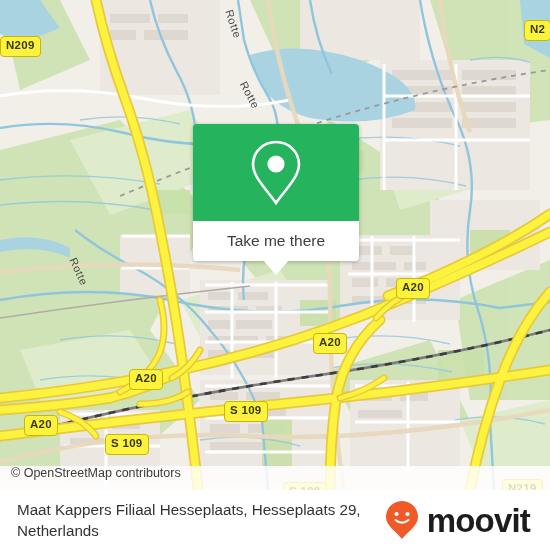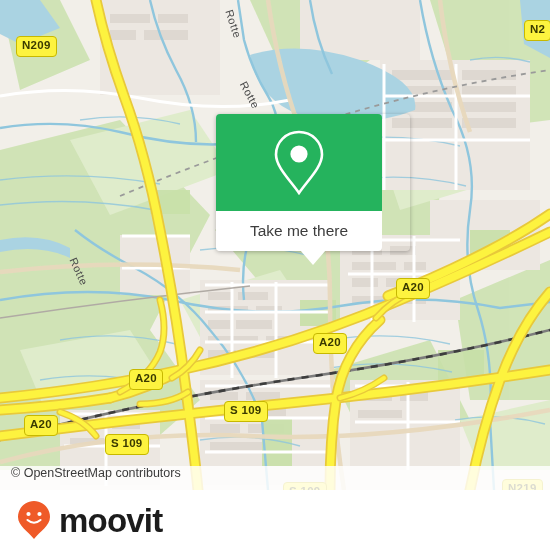--- a/index.html
+++ b/index.html
@@ -60,28 +60,27 @@
     font-size: 11px;
     letter-spacing: 0.6px;
     white-space: nowrap;
     transform-origin: 0 50%;
   }
 
   
   .popup {
     position: absolute;
     left: 193px;
-    top: 114px;
-    width: 194px;
+    top: 124px;
+    width: 166px;
     height: 137px;
     border-radius: 4px;
     box-shadow: 0 1px 4px rgba(0,0,0,0.28);
     overflow: visible;
     z-index: 30;
-    margin-left: 23px;
   }
   .popup-top {
     position: absolute;
     left: 0;
     top: 0;
     width: 166px;
     height: 97px;
     background: #25b35d;
     border-radius: 4px 4px 0 0;
     display: flex;
@@ -388,21 +387,21 @@
           <path d="M120,392 Q150,376 160,352 Q168,330 160,300"></path>
           <path d="M172,378 Q190,368 200,350"></path>
           <path d="M140,404 Q170,404 188,392"></path>
           <path d="M376,318 Q392,300 412,292"></path>
           <path d="M340,398 Q364,392 384,378"></path>
           <path d="M60,412 Q84,420 96,436"></path>
         </g>
       </g>
     </svg>
 
-    <div class="shield" style="left:16px;  top:36px;">N209</div>
+    <div class="shield" style="left:0;  top:36px;">N209</div>
     <div class="shield" style="left:524px;top:20px;">N2</div>
     <div class="shield" style="left:396px;top:278px;">A20</div>
     <div class="shield" style="left:313px;top:333px;">A20</div>
     <div class="shield" style="left:129px;top:369px;">A20</div>
     <div class="shield" style="left:24px; top:415px;">A20</div>
     <div class="shield" style="left:224px;top:401px;">S 109</div>
     <div class="shield" style="left:105px;top:434px;">S 109</div>
     <div class="shield" style="left:283px;top:482px;">S 109</div>
     <div class="shield" style="left:502px;top:479px;">N219</div>
 
@@ -422,20 +421,21 @@
       </div>
       <div class="popup-tail"></div>
     </div>
 
     <div class="attribution">
       <span>© OpenStreetMap contributors</span>
     </div>
   </div>
 
   <div class="footer">
+    <div class="footer-title">Maat Kappers Filiaal Hesseplaats, Hesseplaats 29, Netherlands</div>
     <div class="brand">
       <svg width="34" height="40" viewBox="0 0 34 40">
         <path d="M17 1 C8.2 1 1 8.2 1 17 C1 26 11 31 17 39 C23 31 33 26 33 17 C33 8.2 25.8 1 17 1 Z" fill="#ef5a28"></path>
         <circle cx="11.5" cy="14" r="2.1" fill="#ffffff"></circle>
         <circle cx="22.5" cy="14" r="2.1" fill="#ffffff"></circle>
         <path d="M10.5 20 Q17 25.5 23.5 20" fill="none" stroke="#ffffff" stroke-width="2.1" stroke-linecap="round"></path>
       </svg>
       <div class="brand-word">moovit</div>
     </div>
   </div>

